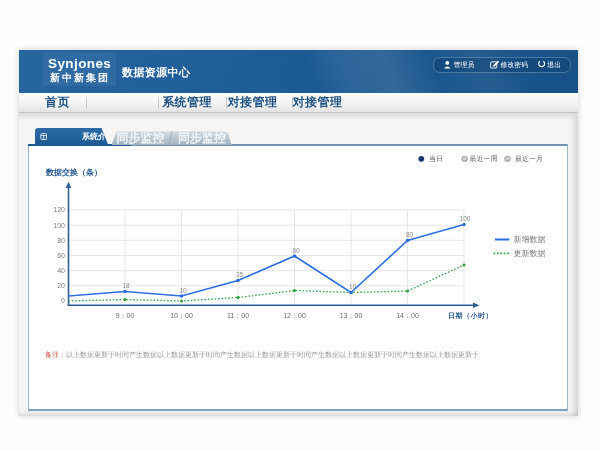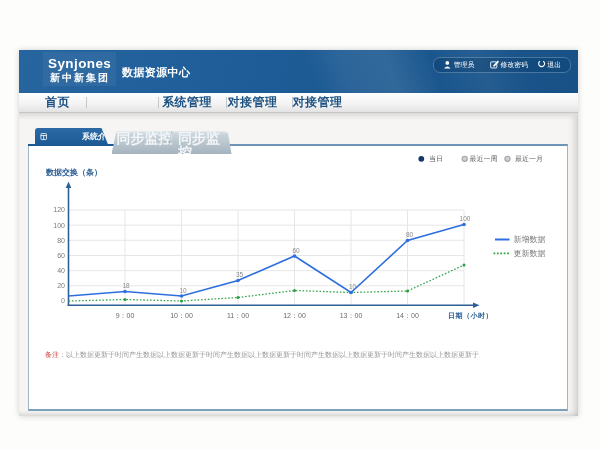--- a/index.html
+++ b/index.html
@@ -36,24 +36,24 @@
   #content:before{content:"";position:absolute;left:0;top:0;width:100%;height:7px;
                   background:linear-gradient(#dddcdb,rgba(221,220,219,0));}
   
   .tab{position:absolute;}
   #tabA{left:16px;top:15px;width:73px;height:16.5px;
         background:linear-gradient(#2b6aa5,#1c5a94);color:#fff;font-size:8px;font-weight:bold;
         border-radius:3px 0 0 0;
         clip-path:polygon(0 0, 66.5px 0, 73px 100%, 0 100%);
         line-height:17px;}
   #tabA .txt{position:absolute;left:17px;top:0;margin-left:30px;}
-  #tabGrp{left:92.5px;top:18px;width:120px;height:23px;
+  #tabGrp{left:92.5px;top:18px;width:120px;height:14px;
         background:linear-gradient(#e7edf0,#ccd5db 12%,#a3b3be);
         clip-path:polygon(5px 0, 113px 0, 116.5px 2px, 120px 100%, 0 100%);
-        border-radius:0 4px 0 0;color:#f3f6f8;font-size:14px;font-weight:bold;}
+        border-radius:0 4px 0 0;color:#f3f6f8;font-size:12px;font-weight:bold;}
   #tabGrp .t1{position:absolute;left:5px;top:0;line-height:14px;}
   #tabGrp .t2{position:absolute;left:66.5px;top:0;line-height:14px;}
   #tabDiv{position:absolute;left:58px;top:0;width:1px;height:13.5px;background:#8fa2ae;opacity:.55;
           transform:skewX(-12deg);}
   
   #panel{left:9px;top:31px;width:538px;height:263px;background:#fff;
          border-top:2px solid #6e95b6;border-left:1px solid #9db6c9;
          border-right:1px solid #9db6c9;border-bottom:2px solid #7ca1bd;}
   
   #note{left:26px;top:237px;font-size:7px;color:#999;white-space:nowrap;}

